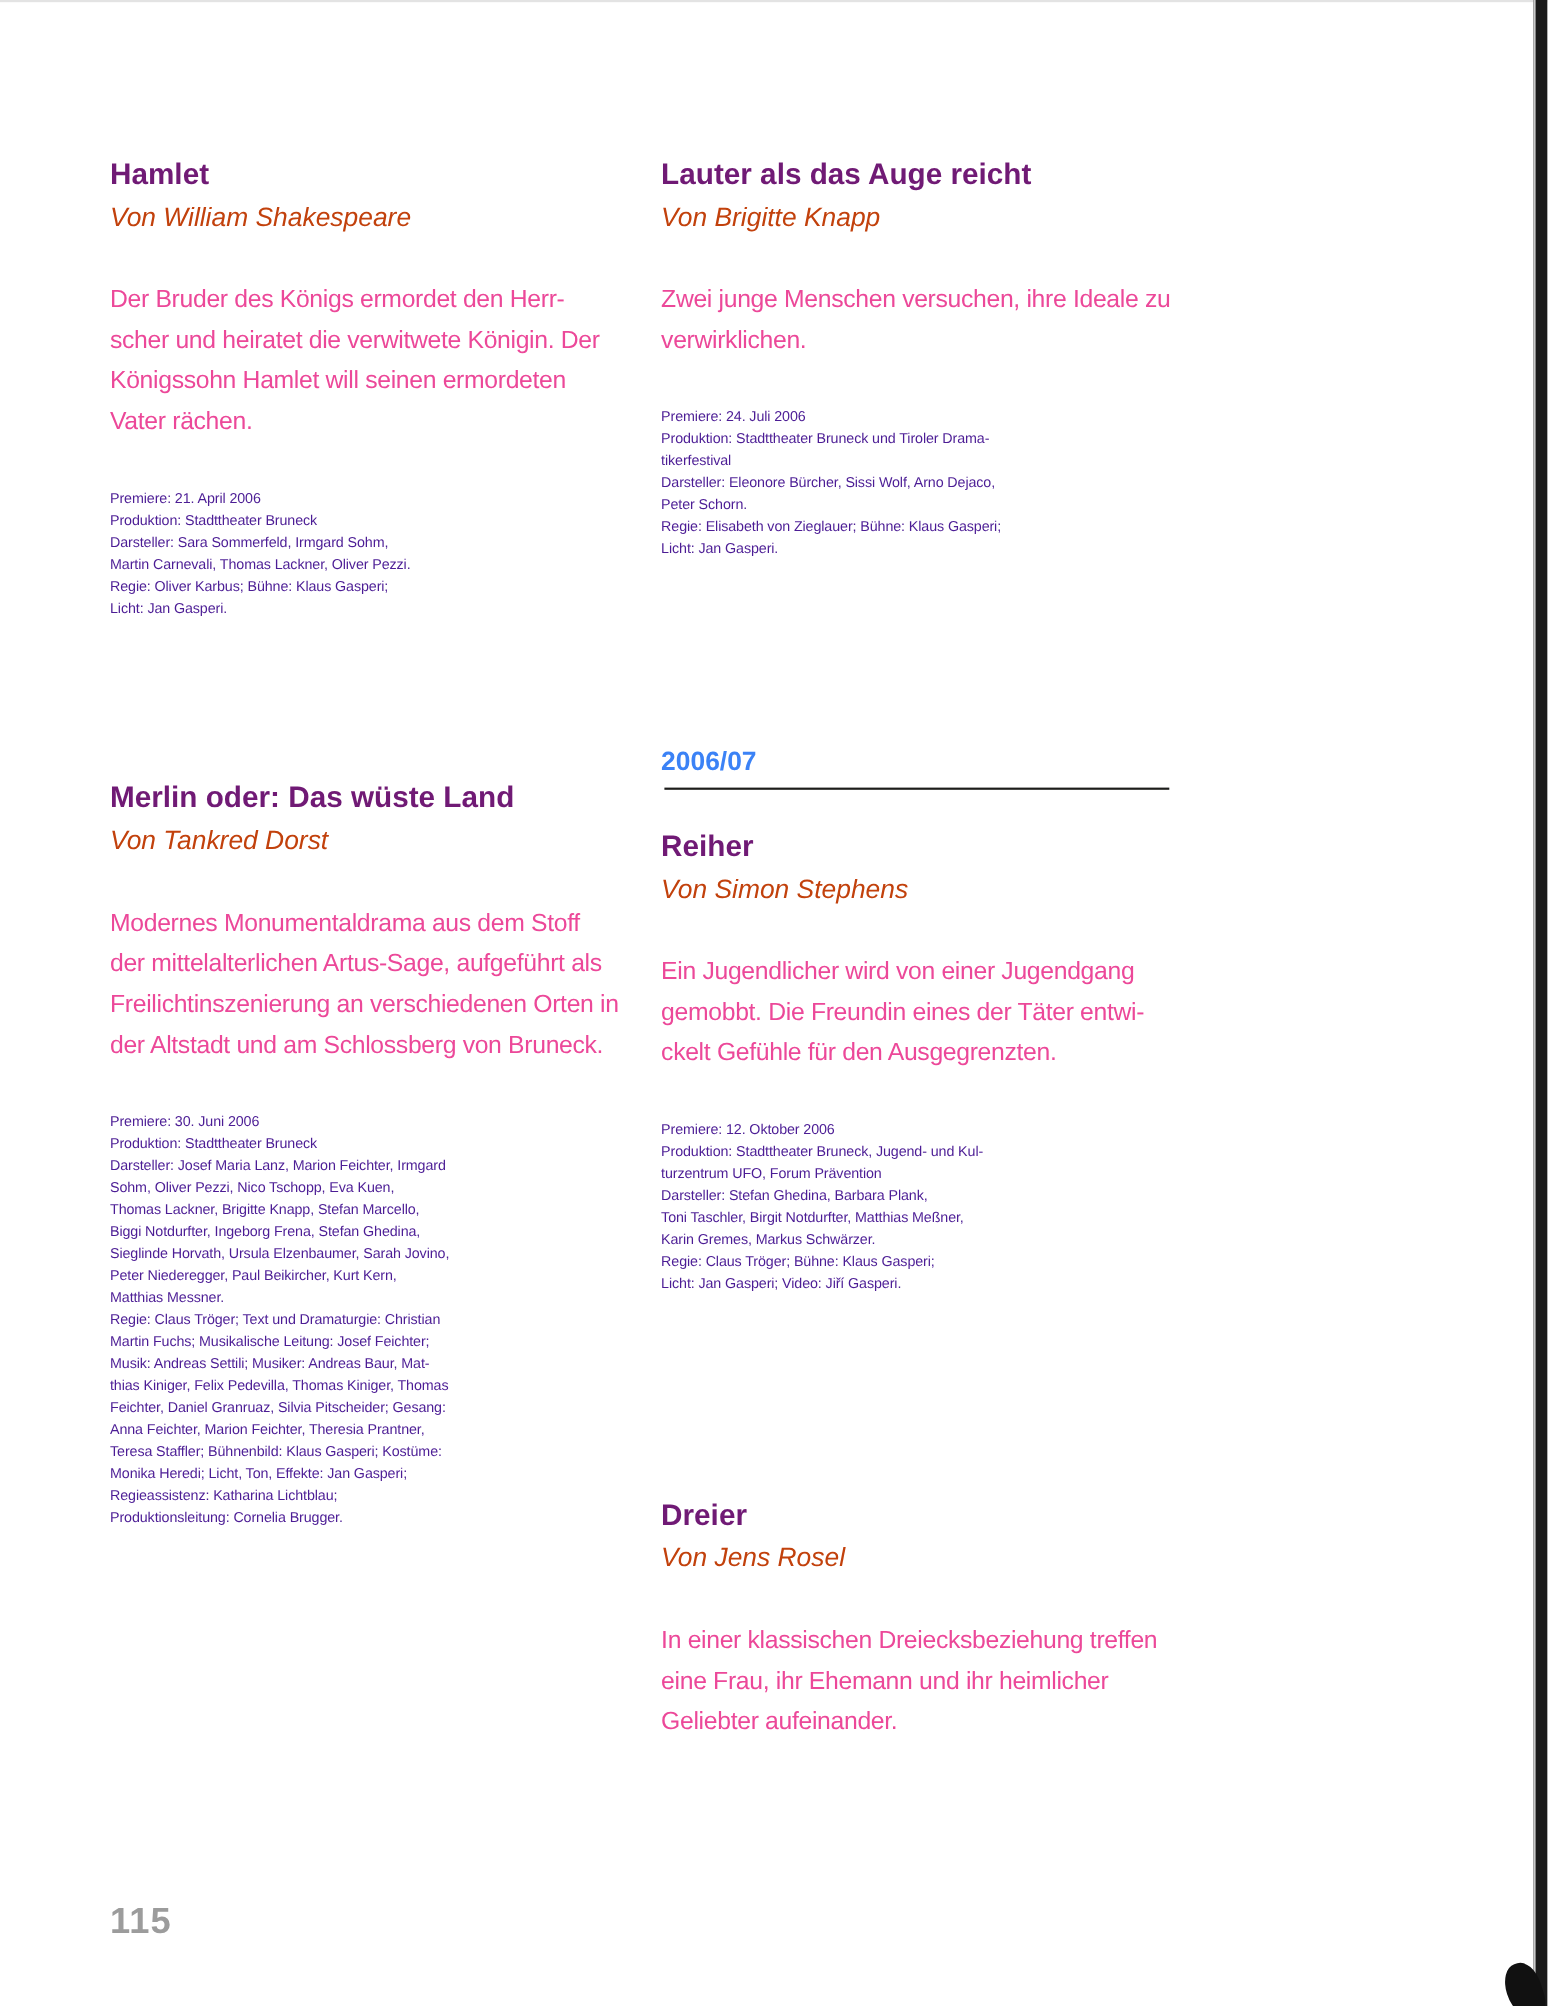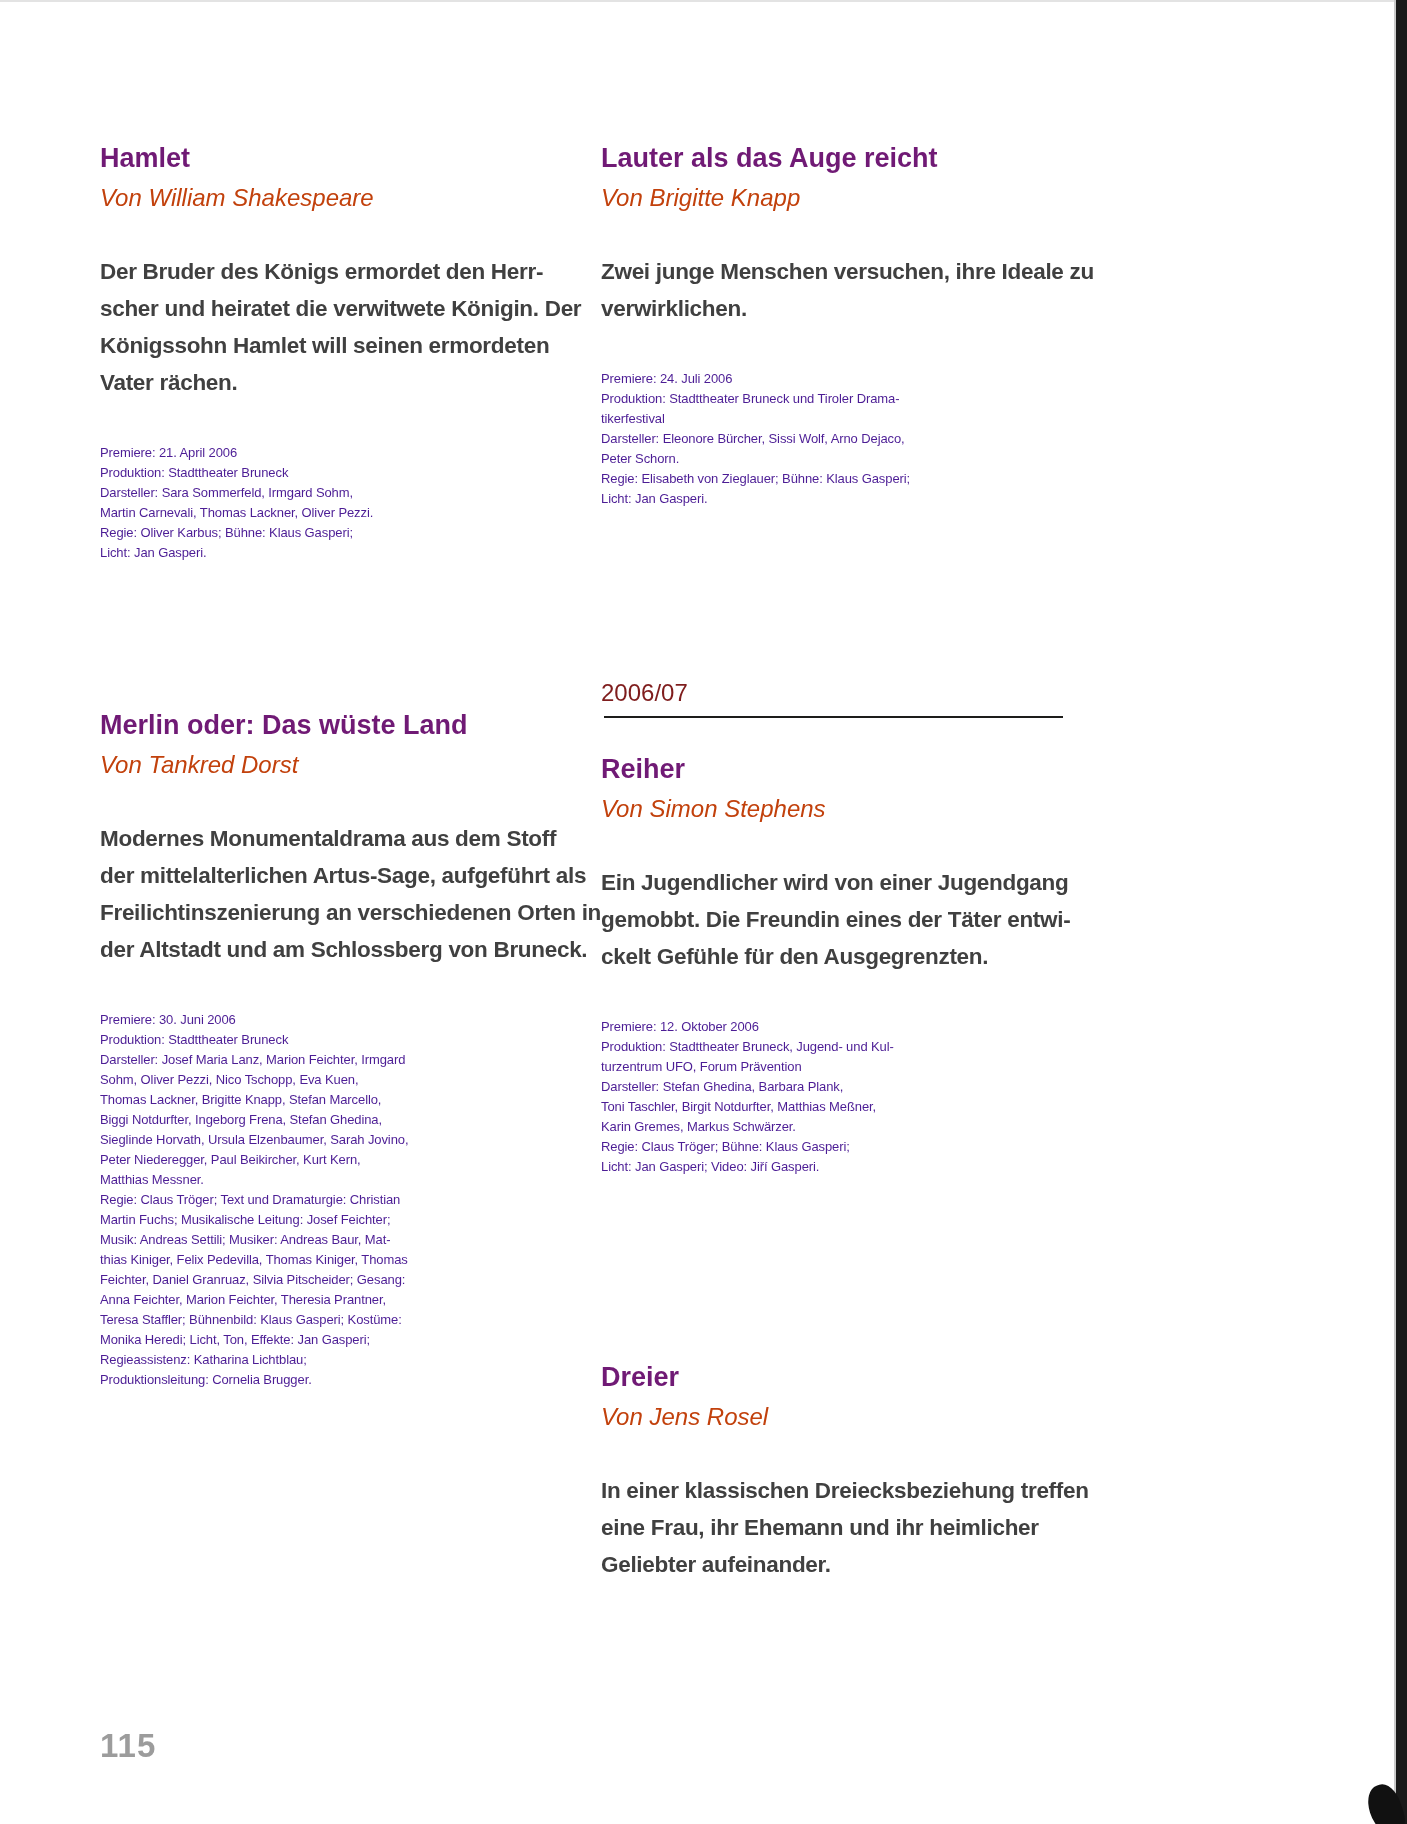--- a/index.html
+++ b/index.html
@@ -59,39 +59,38 @@
     font-size: 24px;
     line-height: 34px;
     font-style: italic;
     color: #c2410c;
     margin: 6px 0 0 0;
     white-space: pre;
   }
   .desc {
     font-size: 22.5px;
     line-height: 37px;
-    color: #404040;
+    color: #ec4899;
     letter-spacing: -0.3px;
     margin: 38px 0 0 0;
     white-space: pre;
-    font-weight: bold;
   }
   .credits {
     font-size: 13px;
     line-height: 20px;
     color: #4c1d95;
     letter-spacing: -0.1px;
     margin: 42px 0 0 0;
     white-space: pre;
   }
   .season-label {
     font-size: 24px;
     line-height: 30px;
-    font-weight: normal;
-    color: #7f1d1d;
+    font-weight: bold;
+    color: #3b82f6;
     margin: 0;
     white-space: pre;
   }
   .season-rule {
     margin-top: 8px;
     width: 459px;
     height: 0;
     border: none;
     border-top: 2px solid #1d1d1b;
   }

